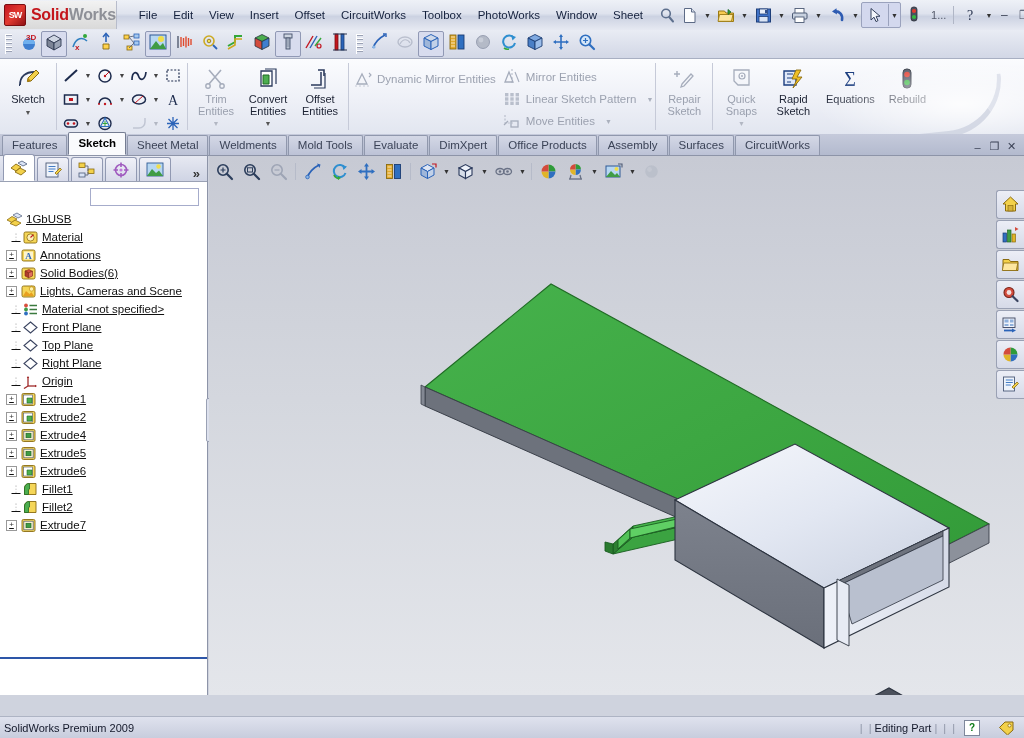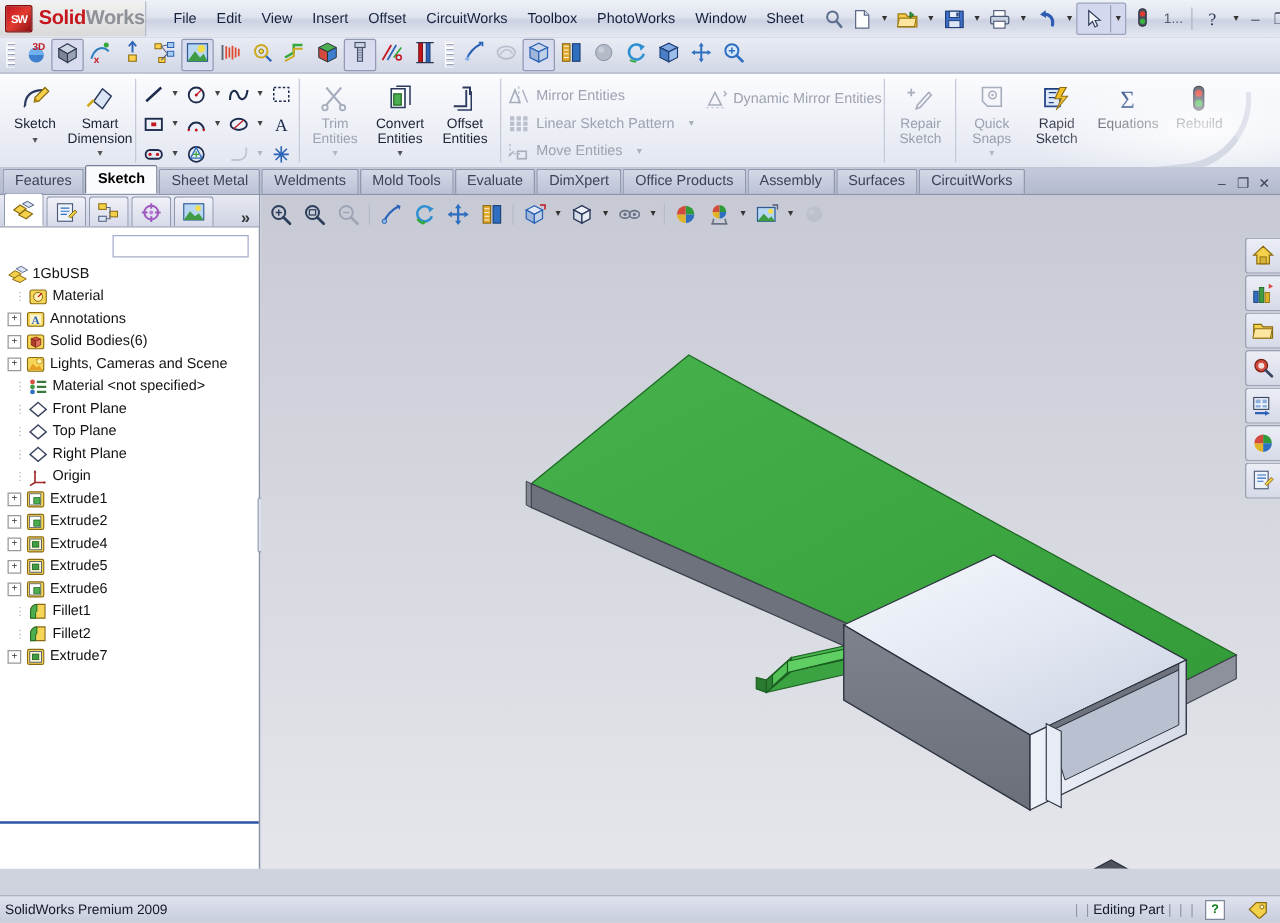--- a/index.html
+++ b/index.html
@@ -142,21 +142,21 @@
     width:30px;height:23px;margin-right:2px;
     border:1px solid #9199b2;border-bottom:none;border-radius:3px 3px 0 0;
     background:linear-gradient(to bottom,#f0f1f8,#d7dae9);
     display:flex;align-items:center;justify-content:center;cursor:default;
   }
   .lp-tab.sel{background:#fff;border-bottom:1px solid #fff;height:25px;}
   .lp-more{margin-left:auto;padding-right:7px;font-size:13px;color:#333;font-weight:bold;cursor:default;}
   .lp-search{
     margin:6px 8px 2px 90px;height:16px;border:1px solid #a6accb;background:#fff;
   }
-  .tree{padding:2px 0 0 4px;font-size:11.5px;color:#111;}
+  .tree{padding:2px 0 0 4px;font-size:11.5px;color:#111;text-decoration:underline;}
   .tnode{display:flex;align-items:center;height:18px;white-space:nowrap;cursor:default;}
   .tplus{
     width:9px;height:9px;border:1px solid #999;background:#fff;
     font-size:8px;line-height:7px;text-align:center;color:#333;
     margin-right:3px;flex:0 0 auto;cursor:default;font-family:"Liberation Sans",sans-serif;
   }
   .tdot{width:12px;flex:0 0 auto;display:flex;justify-content:center;color:#b0b0b0;font-size:9px;}
   .ticon{width:17px;height:15px;margin-right:3px;flex:0 0 auto;display:flex;align-items:center;justify-content:center;}
   .tlabel{padding-right:4px;}
   .tree-rootrow{padding-left:2px;}
@@ -500,30 +500,20 @@
           <svg width="26" height="24" viewBox="0 0 26 24">
               <path d="M5 18 C5 9 11 5 19 5" fill="none" stroke="#2b3a5c" stroke-width="1.8"></path>
               <path d="M5 18 H4" stroke="#2b3a5c" stroke-width="1.8"></path>
               <path d="M13 11 L21 3 L24 6 L16 14 L12.4 14.6z" fill="#f3d14a" stroke="#8a6b10" stroke-width="1"></path>
               <path d="M12.4 14.6 L13.3 11.3 L15.8 13.8z" fill="#b8860b"></path>
             </svg>
         </div>
         <div class="lbl">Sketch</div>
         <div class="dd">▼</div>
       </div>
-      <div class="rbig">
-        <div class="gl">
-          <svg width="26" height="24" viewBox="0 0 26 24">
-              <path d="M8 14 L15 4 L22 10 L15 20 z" fill="#dbe5f5" stroke="#2b3a5c" stroke-width="1.2"></path>
-              <path d="M3 18 L8 13" stroke="#d0a820" stroke-width="2"></path>
-            </svg>
-        </div>
-        <div class="lbl"><span>Smart</span><br><span>Dimension</span></div>
-        <div class="dd">▼</div>
-      </div>
     </div>
 
     <div class="rib-sep"></div>
 
     <div class="rgrp">
       <div class="rsmallgrid">
         <div class="rcell">
             <div class="rminiicon">
               <svg width="18" height="17" viewBox="0 0 18 17">
                 <path d="M3 14 L15 3" stroke="#1d2b4d" stroke-width="2"></path>
@@ -662,20 +652,35 @@
               <path d="M4 18 L14 18 L14 5" fill="none" stroke="#2b3a5c" stroke-width="1.5"></path>
               <path d="M7 21 L18 21 L18 6" fill="none" stroke="#2b3a5c" stroke-width="1.2"></path>
               <path d="M11 3 L17 3 L17 9" fill="none" stroke="#2b3a5c" stroke-width="1.6"></path>
             </svg>
         </div>
         <div class="lbl"><span>Offset</span><br><span>Entities</span></div>
       </div>
     </div>
 
     <div class="rib-sep"></div>
+
+    <div class="rgrp" style="padding-top:5px;">
+      <div class="rlist">
+        <div class="rrow">
+          <div class="ri">
+              <svg width="20" height="18" viewBox="0 0 20 18">
+                <path d="M4 14 L9 4 L14 14z" fill="none" stroke="#a6adbc" stroke-width="1.3"></path>
+                <path d="M16 3 L18 5 L16 7" fill="none" stroke="#a6adbc" stroke-width="1.1"></path>
+                <path d="M2 16 H18" stroke="#c5cad6" stroke-width="1" stroke-dasharray="2 2"></path>
+              </svg>
+            </div>
+          <div class="rt">Dynamic Mirror Entities</div>
+        </div>
+      </div>
+    </div>
 
     <div class="rgrp">
       <div class="rlist">
         <div class="rrow">
           <div class="ri">
               <svg width="20" height="18" viewBox="0 0 20 18">
                 <path d="M10 1 V17" stroke="#b3b9c6" stroke-width="1" stroke-dasharray="2 2"></path>
                 <path d="M3 14 L7 4 L11 14z" fill="none" stroke="#a6adbc" stroke-width="1.3"></path>
                 <path d="M17 14 L13 4" stroke="#a6adbc" stroke-width="1.1"></path>
               </svg>
@@ -704,35 +709,20 @@
         <div class="rrow">
           <div class="ri">
               <svg width="20" height="18" viewBox="0 0 20 18">
                 <path d="M3 3 L3 11 L11 11" fill="none" stroke="#b9bfcc" stroke-width="1.2" stroke-dasharray="2 1.6"></path>
                 <rect x="9" y="9" width="7" height="6" fill="none" stroke="#a6adbc" stroke-width="1.3"></rect>
                 <path d="M2 13 L6 9" stroke="#a6adbc" stroke-width="1.2"></path>
               </svg>
             </div>
           <div class="rt">Move Entities</div>
           <div class="rc">▼</div>
-        </div>
-      </div>
-    </div>
-
-    <div class="rgrp" style="padding-top:5px;">
-      <div class="rlist">
-        <div class="rrow">
-          <div class="ri">
-              <svg width="20" height="18" viewBox="0 0 20 18">
-                <path d="M4 14 L9 4 L14 14z" fill="none" stroke="#a6adbc" stroke-width="1.3"></path>
-                <path d="M16 3 L18 5 L16 7" fill="none" stroke="#a6adbc" stroke-width="1.1"></path>
-                <path d="M2 16 H18" stroke="#c5cad6" stroke-width="1" stroke-dasharray="2 2"></path>
-              </svg>
-            </div>
-          <div class="rt">Dynamic Mirror Entities</div>
         </div>
       </div>
     </div>
 
     <div class="rib-sep"></div>
 
     <div class="rgrp">
       <div class="rbig dis">
         <div class="gl">
           <svg width="26" height="24" viewBox="0 0 26 24">

